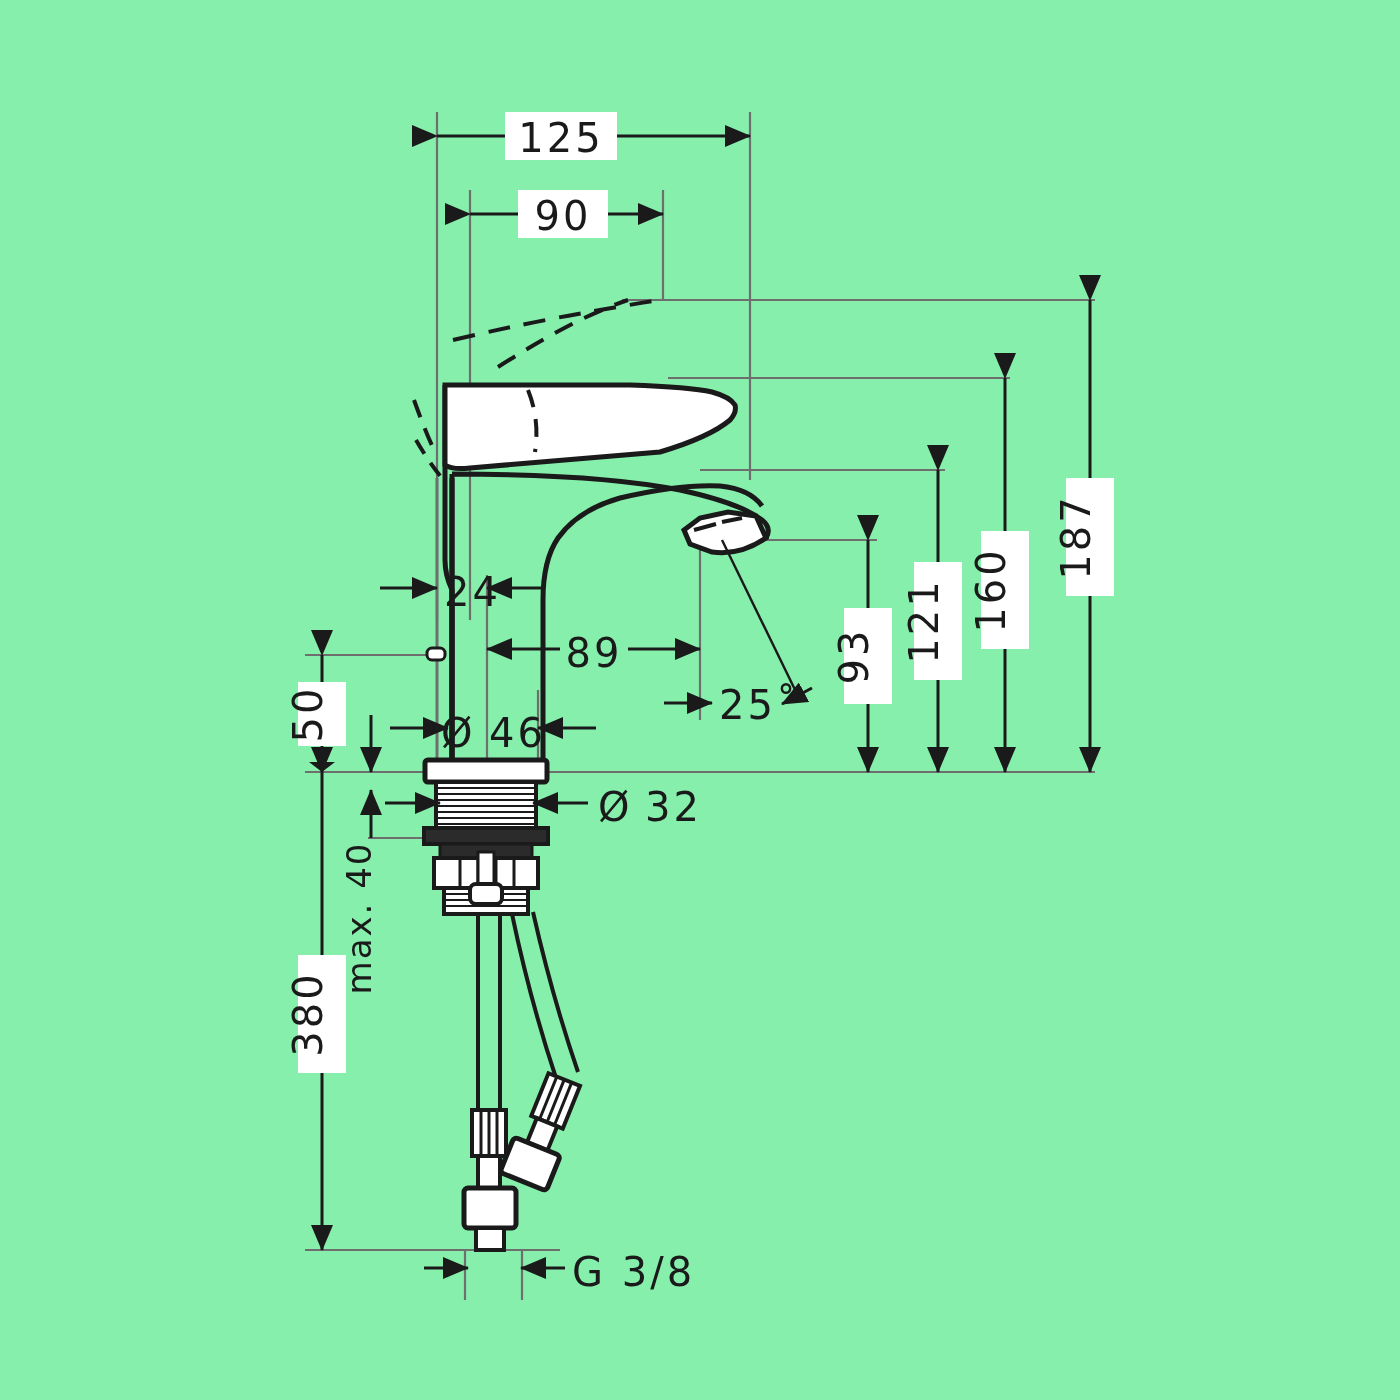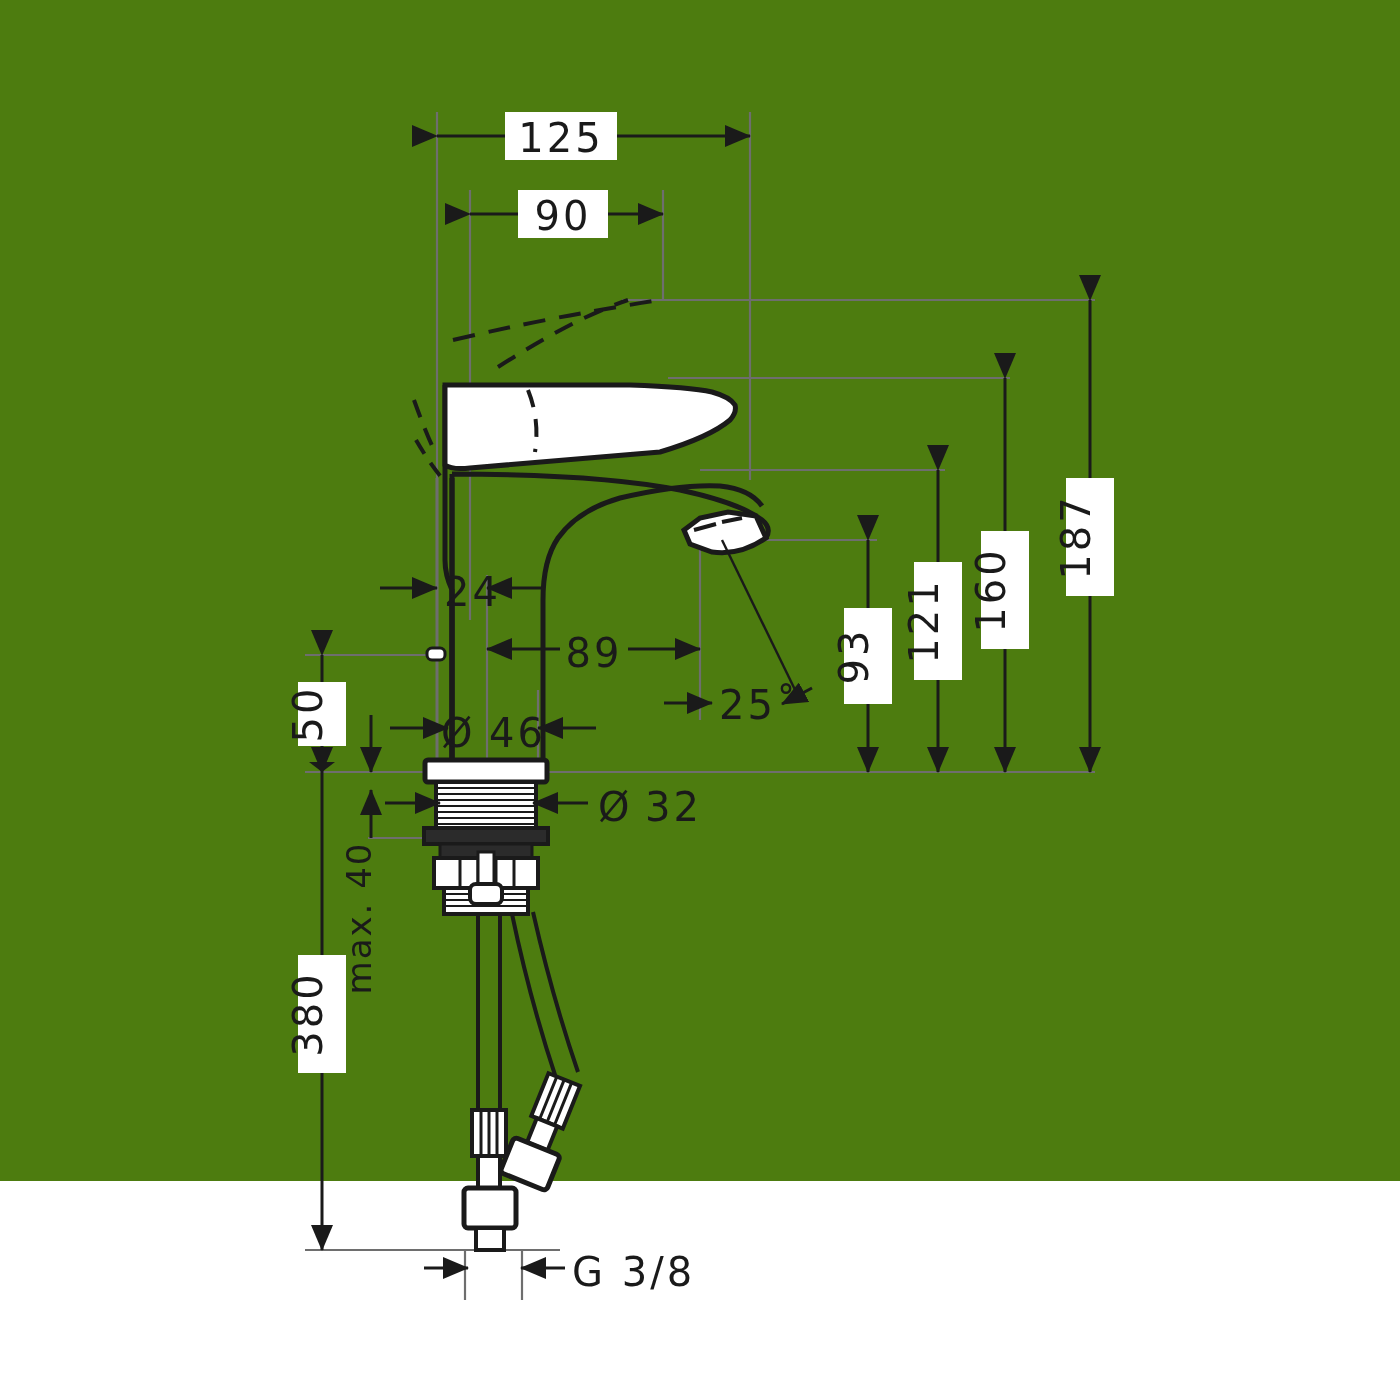--- a/index.html
+++ b/index.html
@@ -1,18 +1,18 @@
 <!DOCTYPE html>
 <html><head>
 <meta charset="utf-8">
 <style>
   html,body{margin:0;padding:0;background:#ffffff;}
   body{width:1400px;height:1400px;overflow:hidden;
        font-family:"DejaVu Sans","Liberation Sans",sans-serif;}
-  #stage{position:relative;width:1400px;height:1181px;background:#4d7c0f;}
+  #stage{position:relative;width:1400px;height:1400px;background:#86efac;}
   svg{display:block;}
   .dimtxt{font-family:"DejaVu Sans","Liberation Sans",sans-serif;
           font-size:40px;fill:#1a1a1a;letter-spacing:3px;}
   .dimtxt-sm{font-family:"DejaVu Sans","Liberation Sans",sans-serif;
           font-size:34px;fill:#1a1a1a;letter-spacing:2px;}
 </style>
 </head>
 <body>
 
 <div id="stage">

